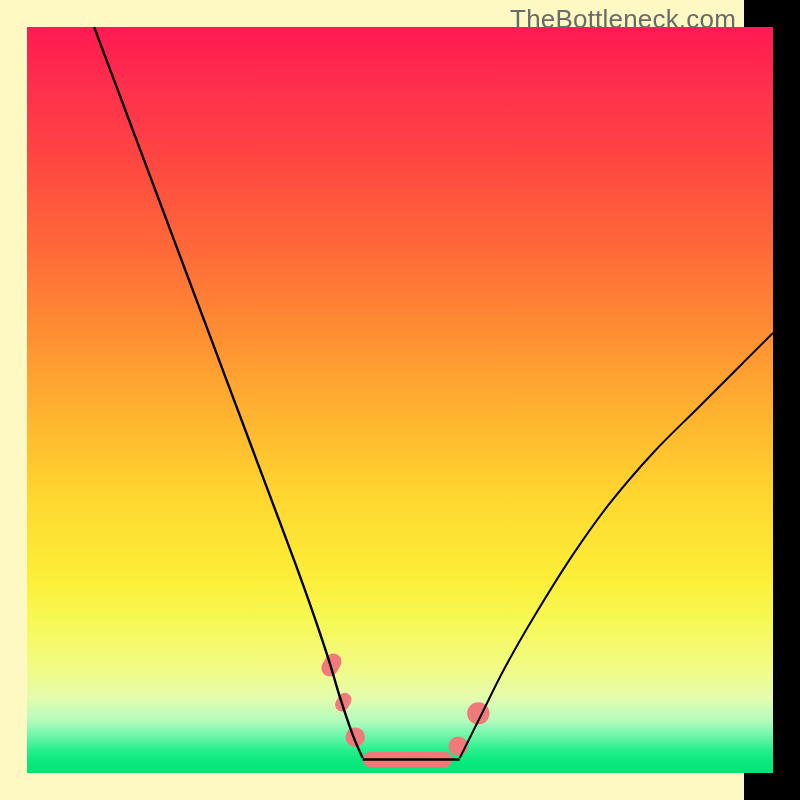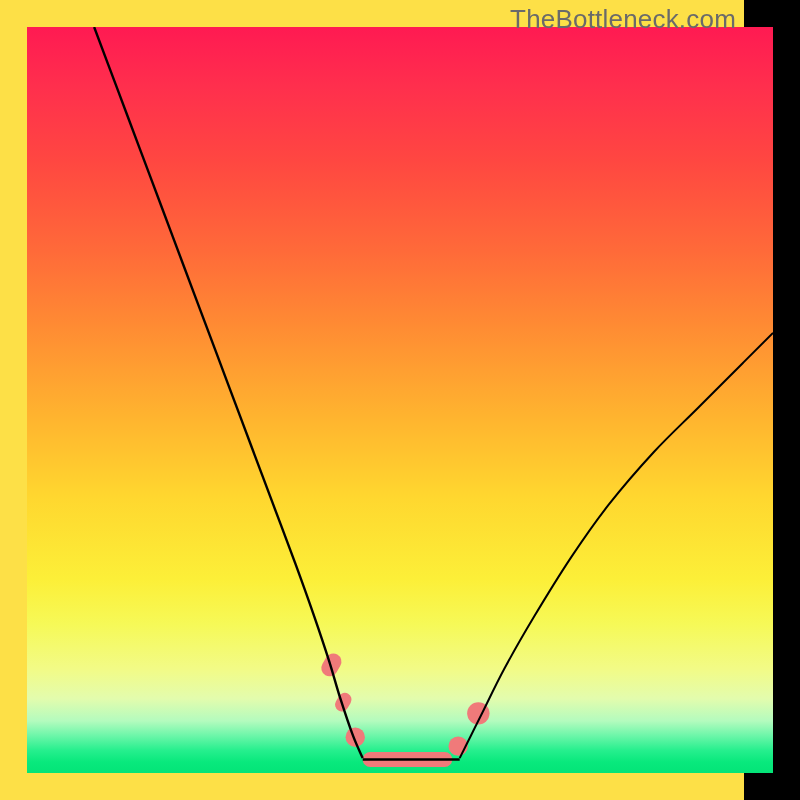--- a/index.html
+++ b/index.html
@@ -10,21 +10,21 @@
     background: #000;
     overflow: hidden;
     font-family: Arial, Helvetica, sans-serif;
   }
   .frame {
     position: absolute;
     left: 0;
     top: 0;
     width: 744px;
     height: 800px;
-    background: #fde047;
+    background: #fef9c3;
   }
   .plot {
     position: absolute;
     left: 27px;
     top: 27px;
     width: 746px;
     height: 746px;
     overflow: hidden;
   }
   .gradient {

